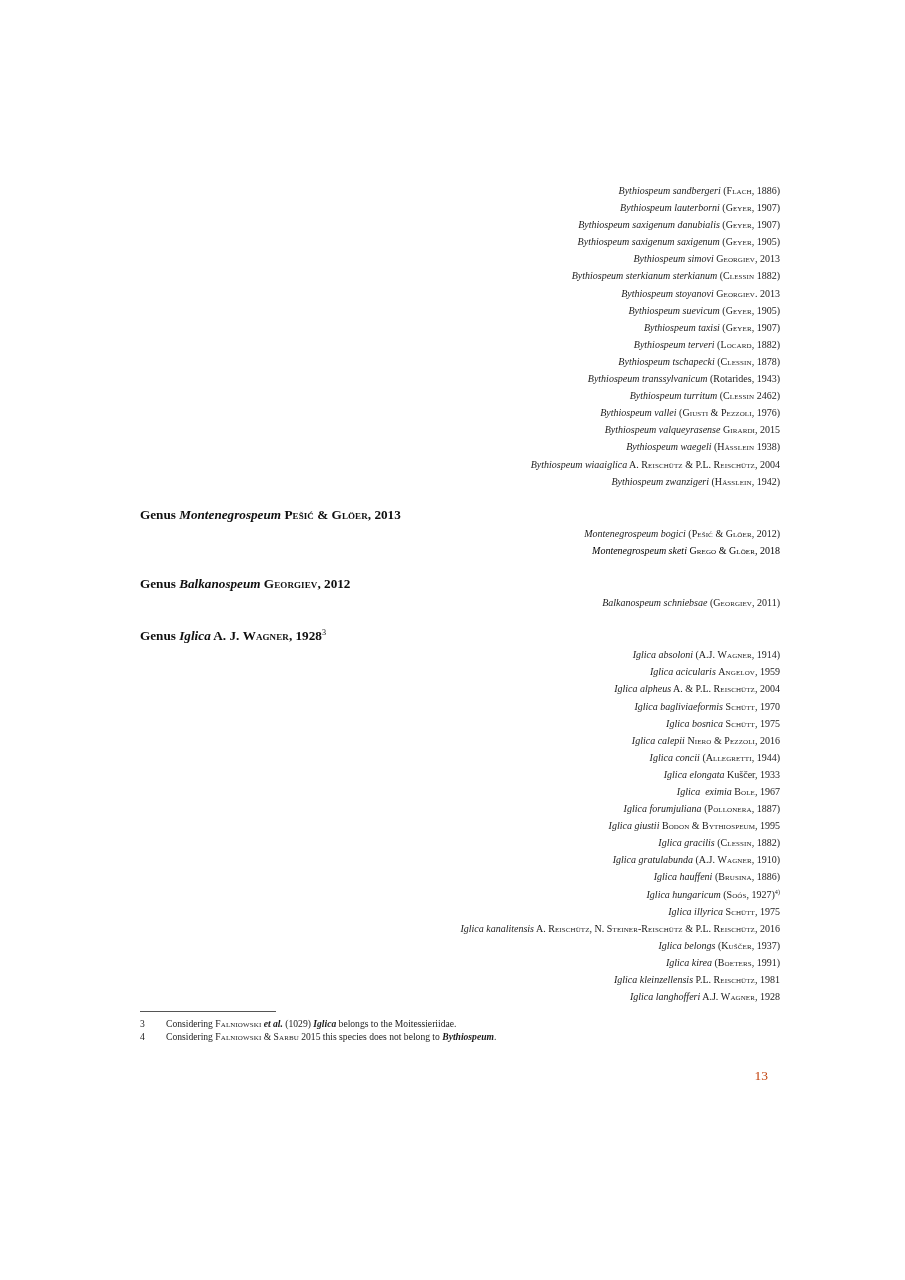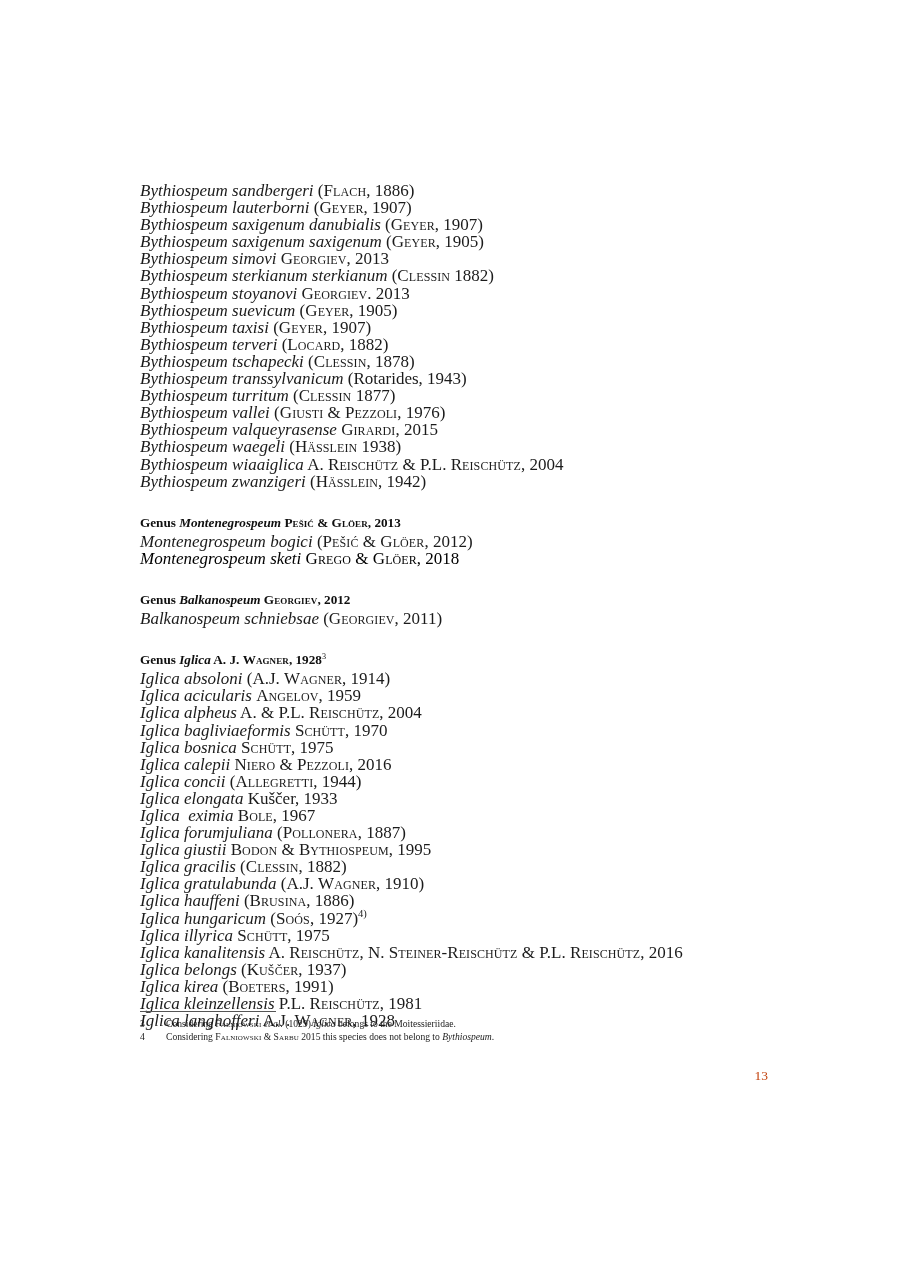--- a/index.html
+++ b/index.html
@@ -16,45 +16,46 @@
     color: #1a1a1a;
     overflow: hidden;
   }
   .content {
     position: absolute;
     left: 140px;
     top: 182px;
     width: 640px;
   }
   .entry {
-    font-size: 17px;
+    font-size: 10px;
     line-height: 17.1px;
     white-space: pre;
     color: #1b1b1b;
+    text-align: right;
   }
   .entry.faded {
     color: #000000;
   }
   .sp {
     font-style: italic;
   }
   .sc {
     font-variant: small-caps;
     font-style: normal;
     letter-spacing: 0.1px;
   }
   .rm {
     font-style: normal;
   }
   .genus-heading {
     font-size: 13.2px;
     line-height: 17.1px;
     font-weight: bold;
     white-space: pre;
-    margin-top: 24px;
+    margin-top: 16px;
     margin-bottom: 2px;
     color: #0f0f0f;
   }
   .genus-heading .sp {
     font-style: italic;
     font-weight: bold;
   }
   .genus-heading .sc {
     font-variant: small-caps;
     font-style: normal;
@@ -87,20 +88,21 @@
   }
   .fn-num {
     width: 26px;
     flex: 0 0 26px;
   }
   .fn-text .sc {
     font-variant: small-caps;
   }
   .fn-text .it {
     font-style: italic;
+    font-weight: bold;
   }
   .page-number {
     position: absolute;
     left: 0;
     top: 1068px;
     width: 768px;
     text-align: right;
     font-size: 13.5px;
     color: #c2410c;
   }
@@ -116,21 +118,21 @@
       <div class="entry"><span class="sp">Bythiospeum saxigenum danubialis</span><span class="rm"> </span><span><span class="rm">(</span><span class="sc">Geyer</span><span class="rm">, 1907)</span></span></div>
       <div class="entry"><span class="sp">Bythiospeum saxigenum saxigenum</span><span class="rm"> </span><span><span class="rm">(</span><span class="sc">Geyer</span><span class="rm">, 1905)</span></span></div>
       <div class="entry"><span class="sp">Bythiospeum simovi</span><span class="rm"> </span><span><span class="sc">Georgiev</span><span class="rm">, 2013</span></span></div>
       <div class="entry"><span class="sp">Bythiospeum sterkianum sterkianum</span><span class="rm"> </span><span><span class="rm">(</span><span class="sc">Clessin</span><span class="rm"> 1882)</span></span></div>
       <div class="entry"><span class="sp">Bythiospeum stoyanovi</span><span class="rm"> </span><span><span class="sc">Georgiev</span><span class="rm">. 2013</span></span></div>
       <div class="entry"><span class="sp">Bythiospeum suevicum</span><span class="rm"> </span><span><span class="rm">(</span><span class="sc">Geyer</span><span class="rm">, 1905)</span></span></div>
       <div class="entry"><span class="sp">Bythiospeum taxisi</span><span class="rm"> </span><span><span class="rm">(</span><span class="sc">Geyer</span><span class="rm">, 1907)</span></span></div>
       <div class="entry"><span class="sp">Bythiospeum terveri</span><span class="rm"> </span><span><span class="rm">(</span><span class="sc">Locard</span><span class="rm">, 1882)</span></span></div>
       <div class="entry"><span class="sp">Bythiospeum tschapecki</span><span class="rm"> </span><span><span class="rm">(</span><span class="sc">Clessin</span><span class="rm">, 1878)</span></span></div>
       <div class="entry"><span class="sp">Bythiospeum transsylvanicum</span><span class="rm"> </span><span><span class="rm">(Rotarides, 1943)</span></span></div>
-      <div class="entry"><span class="sp">Bythiospeum turritum</span><span class="rm"> </span><span><span class="rm">(</span><span class="sc">Clessin</span><span class="rm"> 1877)</span></span></div>
+      <div class="entry"><span class="sp">Bythiospeum turritum</span><span class="rm"> </span><span><span class="rm">(</span><span class="sc">Clessin</span><span class="rm"> 2462)</span></span></div>
       <div class="entry"><span class="sp">Bythiospeum vallei</span><span class="rm"> </span><span><span class="rm">(</span><span class="sc">Giusti</span><span class="rm"> &amp; </span><span class="sc">Pezzoli</span><span class="rm">, 1976)</span></span></div>
       <div class="entry"><span class="sp">Bythiospeum valqueyrasense</span><span class="rm"> </span><span><span class="sc">Girardi</span><span class="rm">, 2015</span></span></div>
       <div class="entry"><span class="sp">Bythiospeum waegeli</span><span class="rm"> </span><span><span class="rm">(</span><span class="sc">Hässlein</span><span class="rm"> 1938)</span></span></div>
       <div class="entry"><span class="sp">Bythiospeum wiaaiglica</span><span class="rm"> </span><span><span class="rm">A</span><span class="rm">. </span><span class="sc">Reischütz</span><span class="rm"> &amp; </span><span class="rm">P</span><span class="rm">.</span><span class="rm">L</span><span class="rm">. </span><span class="sc">Reischütz</span><span class="rm">, 2004</span></span></div>
       <div class="entry"><span class="sp">Bythiospeum zwanzigeri</span><span class="rm"> </span><span><span class="rm">(</span><span class="sc">Hässlein</span><span class="rm">, 1942)</span></span></div>
       <div class="genus-heading"><span>Genus </span><span class="sp">Montenegrospeum</span><span><span class="rm"> </span><span class="sc">Pešić</span><span class="rm"> &amp; </span><span class="sc">Glöer</span><span class="rm">, 2013</span></span></div>
       <div class="entry"><span class="sp">Montenegrospeum bogici</span><span class="rm"> </span><span><span class="rm">(</span><span class="sc">Pešić</span><span class="rm"> &amp; </span><span class="sc">Glöer</span><span class="rm">, 2012)</span></span></div>
       <div class="entry faded"><span class="sp">Montenegrospeum sketi</span><span class="rm"> </span><span><span class="sc">Grego</span><span class="rm"> &amp; </span><span class="sc">Glöer</span><span class="rm">, 2018</span></span></div>
       <div class="genus-heading"><span>Genus </span><span class="sp">Balkanospeum</span><span><span class="rm"> </span><span class="sc">Georgiev</span><span class="rm">, 2012</span></span></div>
       <div class="entry"><span class="sp">Balkanospeum schniebsae</span><span class="rm"> </span><span><span class="rm">(</span><span class="sc">Georgiev</span><span class="rm">, 2011)</span></span></div>

